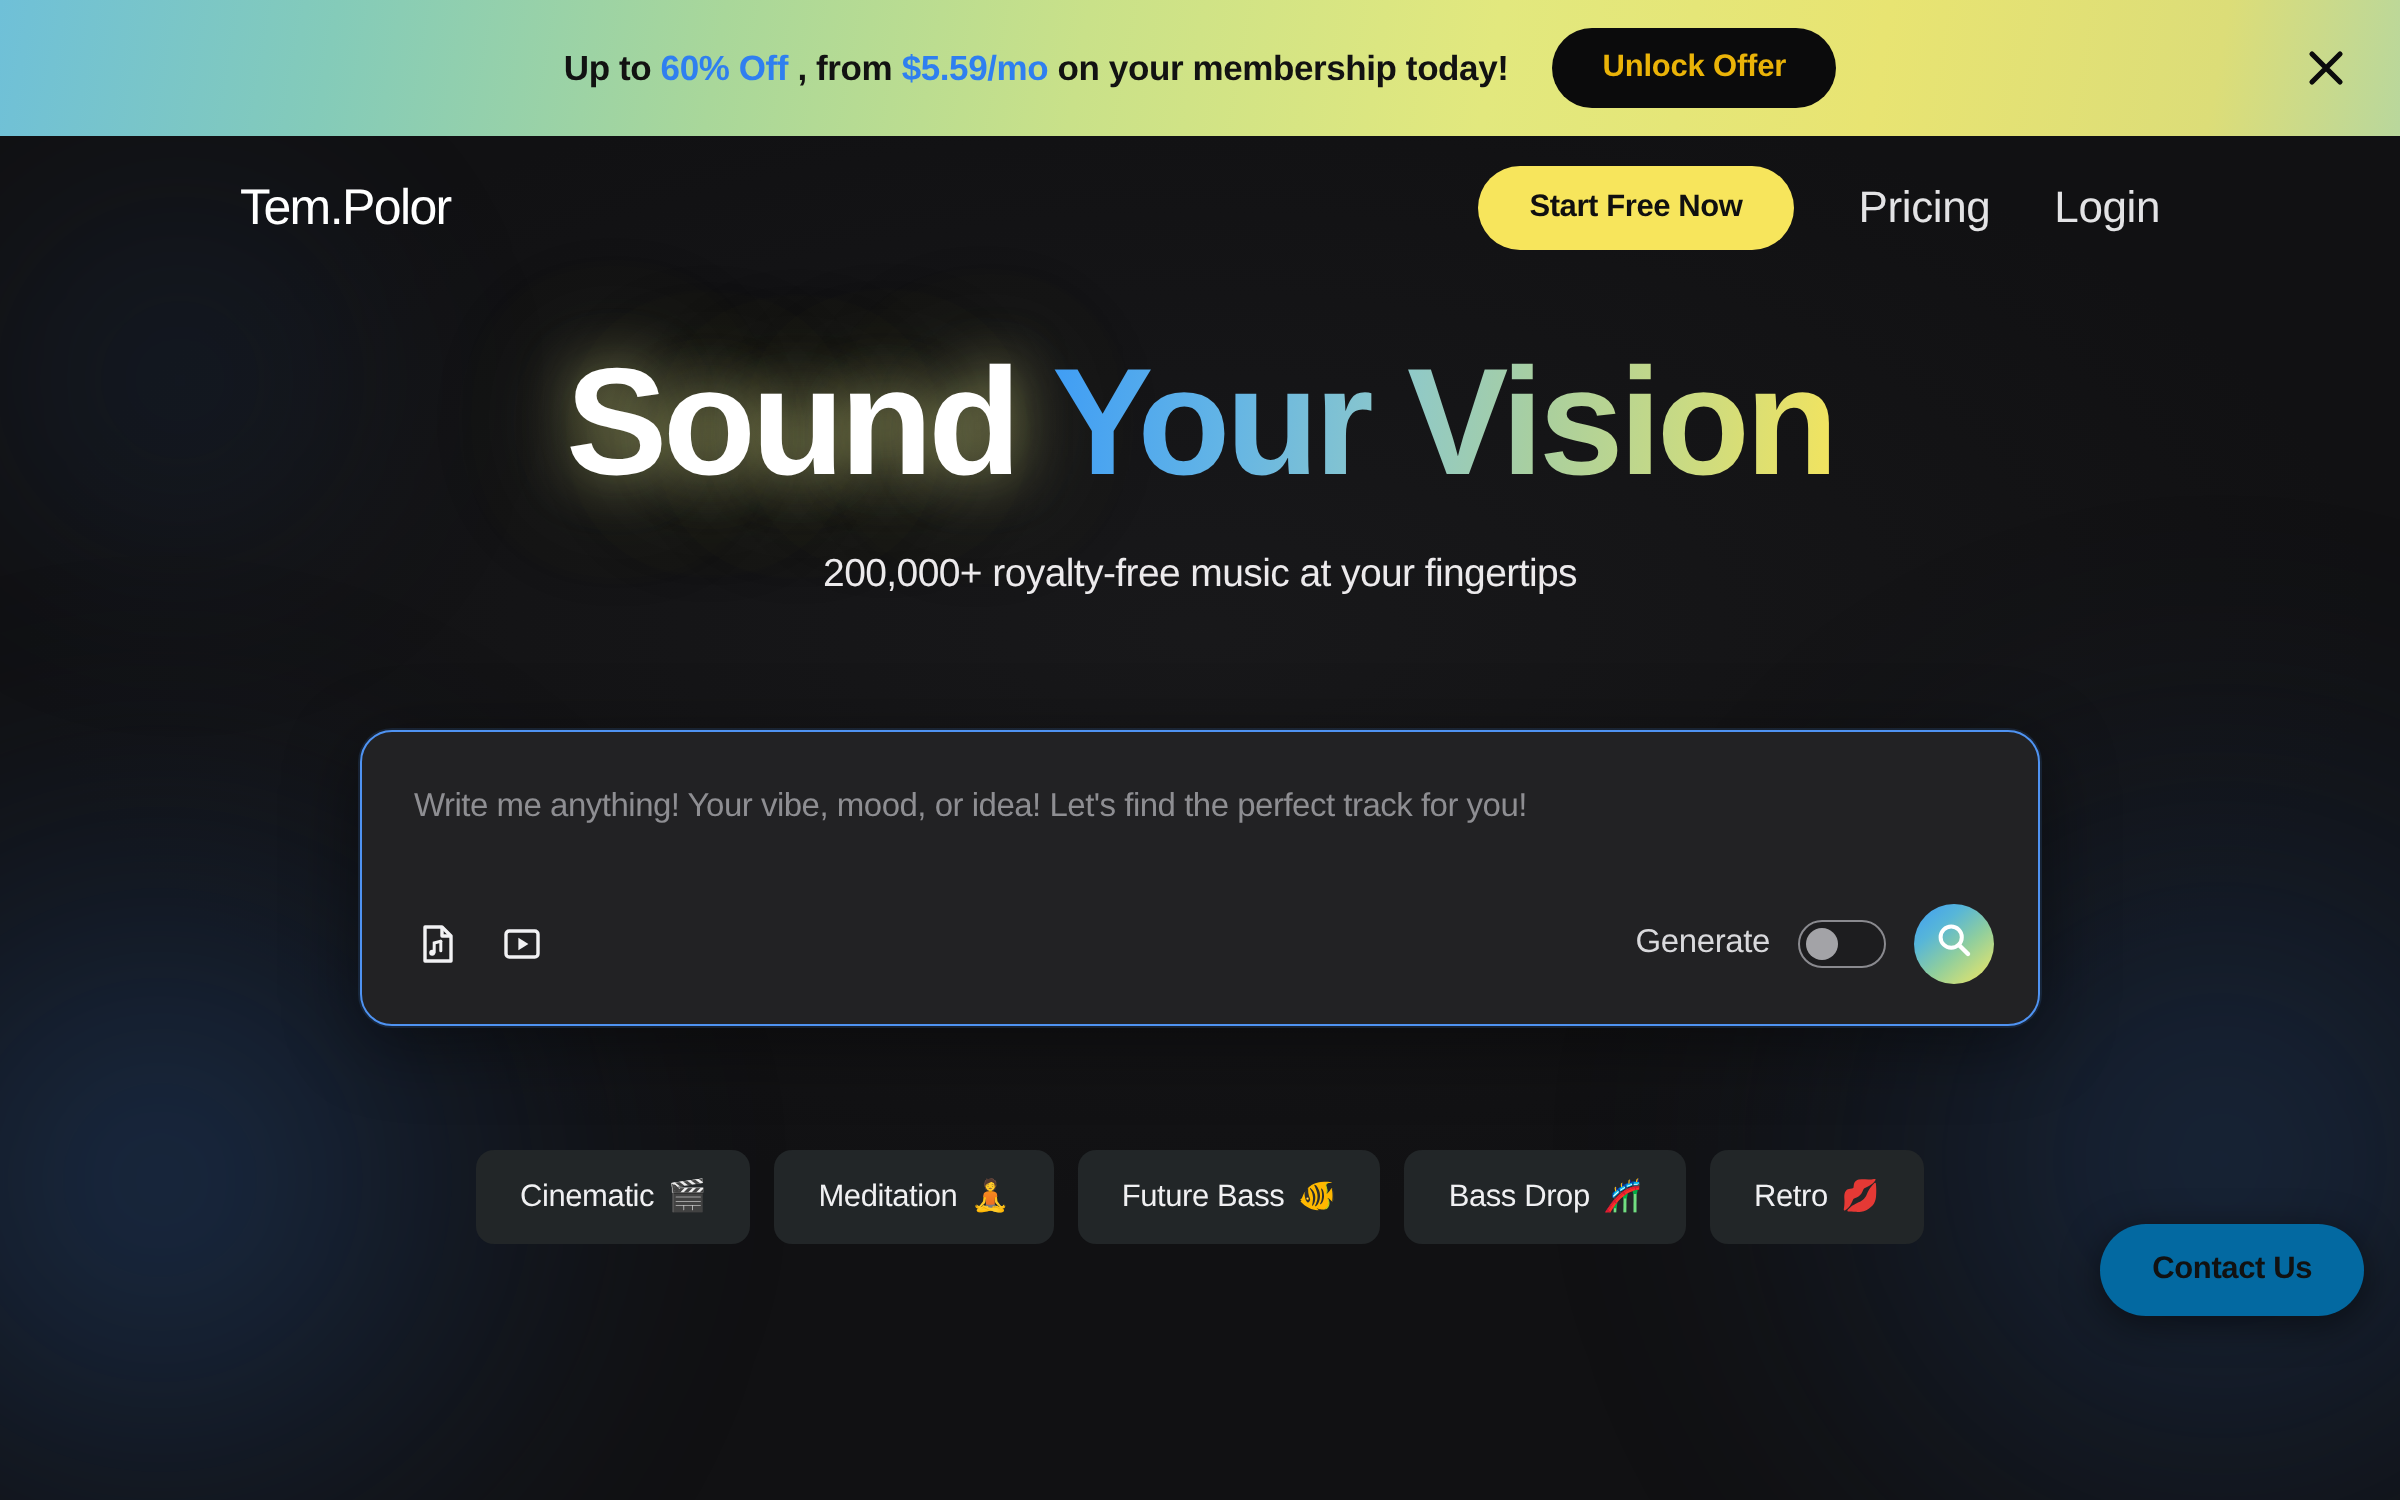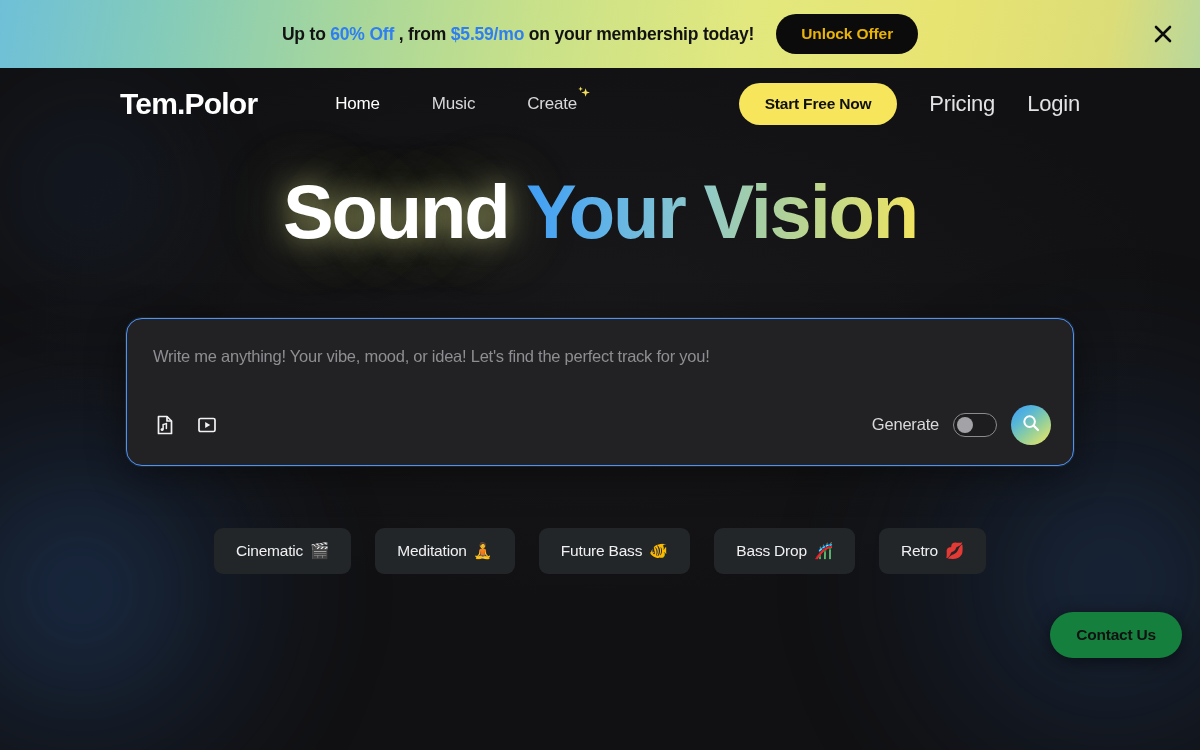--- a/index.html
+++ b/index.html
@@ -68,21 +68,21 @@
   }
   .promo-close svg { display:block; }
 
   
   .nav {
     position:relative; z-index:5;
     height:72px; padding:0 120px 0 120px;
     display:flex; align-items:center;
   }
   .logo {
-    font-size:30px; font-weight:700; color:#fff;
+    font-size:25px; font-weight:400; color:#fff;
     letter-spacing:-0.8px; cursor:pointer;
     font-family:"Liberation Sans", sans-serif;
   }
   .nav-links {
     display:flex; align-items:center;
     margin-left:78px; gap:52px;
   }
   .nav-link {
     position:relative;
     font-size:17px; color:#d8d8da; cursor:pointer;
@@ -121,21 +121,21 @@
     background:linear-gradient(95deg, #3f9df5 0%, #62b4e6 22%, #8fc9c9 45%, #a9cf9f 62%, #c8da84 80%, #f3e45e 100%);
     -webkit-background-clip:text; background-clip:text;
     -webkit-text-fill-color:transparent; color:transparent;
   }
   .hero-sub {
     margin-top:24px; font-size:19.5px; color:#eceaec;
     letter-spacing:-0.3px; font-weight:400;
   }
 
   
-  .prompt-wrap { position:relative; z-index:4; margin:66px auto 0; width:948px; }
+  .prompt-wrap { position:relative; z-index:4; margin:66px auto 0; width:840px; }
   .prompt-box {
     position:relative;
     height:148px; border-radius:16px;
     background:#222224;
     border:1.6px solid #4f93f2;
     box-shadow:0 0 0 1px rgba(79,147,242,0.14), 0 8px 38px rgba(0,0,0,0.45);
     padding:28px 26px 0 26px;
   }
   .prompt-placeholder {
     font-size:16.5px; color:#8e8e92;
@@ -164,34 +164,34 @@
   }
   .search-btn {
     width:40px; height:40px; border-radius:50%; border:none;
     cursor:pointer;
     background:linear-gradient(140deg, #3f9df5 0%, #57b6d8 30%, #8fce9e 58%, #c5dc7e 80%, #eee05c 100%);
     display:flex; align-items:center; justify-content:center;
   }
 
   
   .chips { position:relative; z-index:4; margin-top:62px; }
-  .chip-row { display:flex; justify-content:center; gap:24px; margin-bottom:20px;align-items:flex-end; }
+  .chip-row { display:flex; justify-content:center; gap:12px; margin-bottom:20px;align-items:flex-end; }
   .chip {
     background:#222628; color:#f0f0f2;
     font-size:15.5px; letter-spacing:-0.2px;
     border:none; border-radius:9px;
     padding:14px 22px; cursor:pointer;
     white-space:nowrap; font-weight:500;
   }
   .chip .emo { margin-left:7px; }
 
   
   .contact-btn {
     position:absolute; right:18px; bottom:92px; z-index:7;
-    background:#15803d; color:#111;
+    background:#0369a1; color:#111;
     font-size:15.5px; font-weight:600;
     border:none; border-radius:24px;
     padding:14px 26px; cursor:pointer;
     box-shadow:0 4px 18px rgba(0,0,0,0.5);
     letter-spacing:-0.2px;
   }
 </style>
 </head>
 <body>
 
@@ -212,49 +212,33 @@
     <div class="promo-close">
       <svg width="22" height="22" viewBox="0 0 22 22" aria-hidden="true">
         <path d="M4 4 L18 18 M18 4 L4 18" stroke="#0b0b0c" stroke-width="2.6" stroke-linecap="round"></path>
       </svg>
     </div>
   </div>
 
   <div class="nav">
     <div class="logo">Tem.Polor</div>
 
-    <div class="nav-links">
-      <div class="nav-link active">
-        <span>Home</span>
-      </div>
-      <div class="nav-link">
-        <span>Music</span>
-      </div>
-      <div class="nav-link">
-        <span>Create</span>
-        <span class="sparkle">
-          <svg width="20" height="20" viewBox="0 0 20 20" aria-hidden="true">
-            <path d="M12.6 3.2 L13.7 6.4 L16.9 7.5 L13.7 8.6 L12.6 11.8 L11.5 8.6 L8.3 7.5 L11.5 6.4 Z" fill="#f3e05a"></path>
-            <path d="M7.6 1.6 L8.2 3.3 L9.9 3.9 L8.2 4.5 L7.6 6.2 L7.0 4.5 L5.3 3.9 L7.0 3.3 Z" fill="#f3e05a"></path>
-          </svg>
-        </span>
-      </div>
-    </div>
 
     <div class="nav-right">
       <button class="cta-btn">Start Free Now</button>
       <div class="nav-link">Pricing</div>
       <div class="nav-link">Login</div>
     </div>
   </div>
 
   <div class="hero">
     <div class="hero-title">
       <span class="t-sound">Sound </span><span class="t-your">Your Vision</span>
     </div>
+    <div class="hero-sub">200,000+ royalty-free music at your fingertips</div>
   </div>
 
   <div class="prompt-wrap">
     <div class="prompt-box">
       <div class="prompt-placeholder">Write me anything! Your vibe, mood, or idea! Let's find the perfect track for you!</div>
 
       <div class="prompt-bottom">
         <div class="tool-icons">
           <div class="tool-icon">
             <svg width="22" height="22" viewBox="0 0 22 22" aria-hidden="true">

